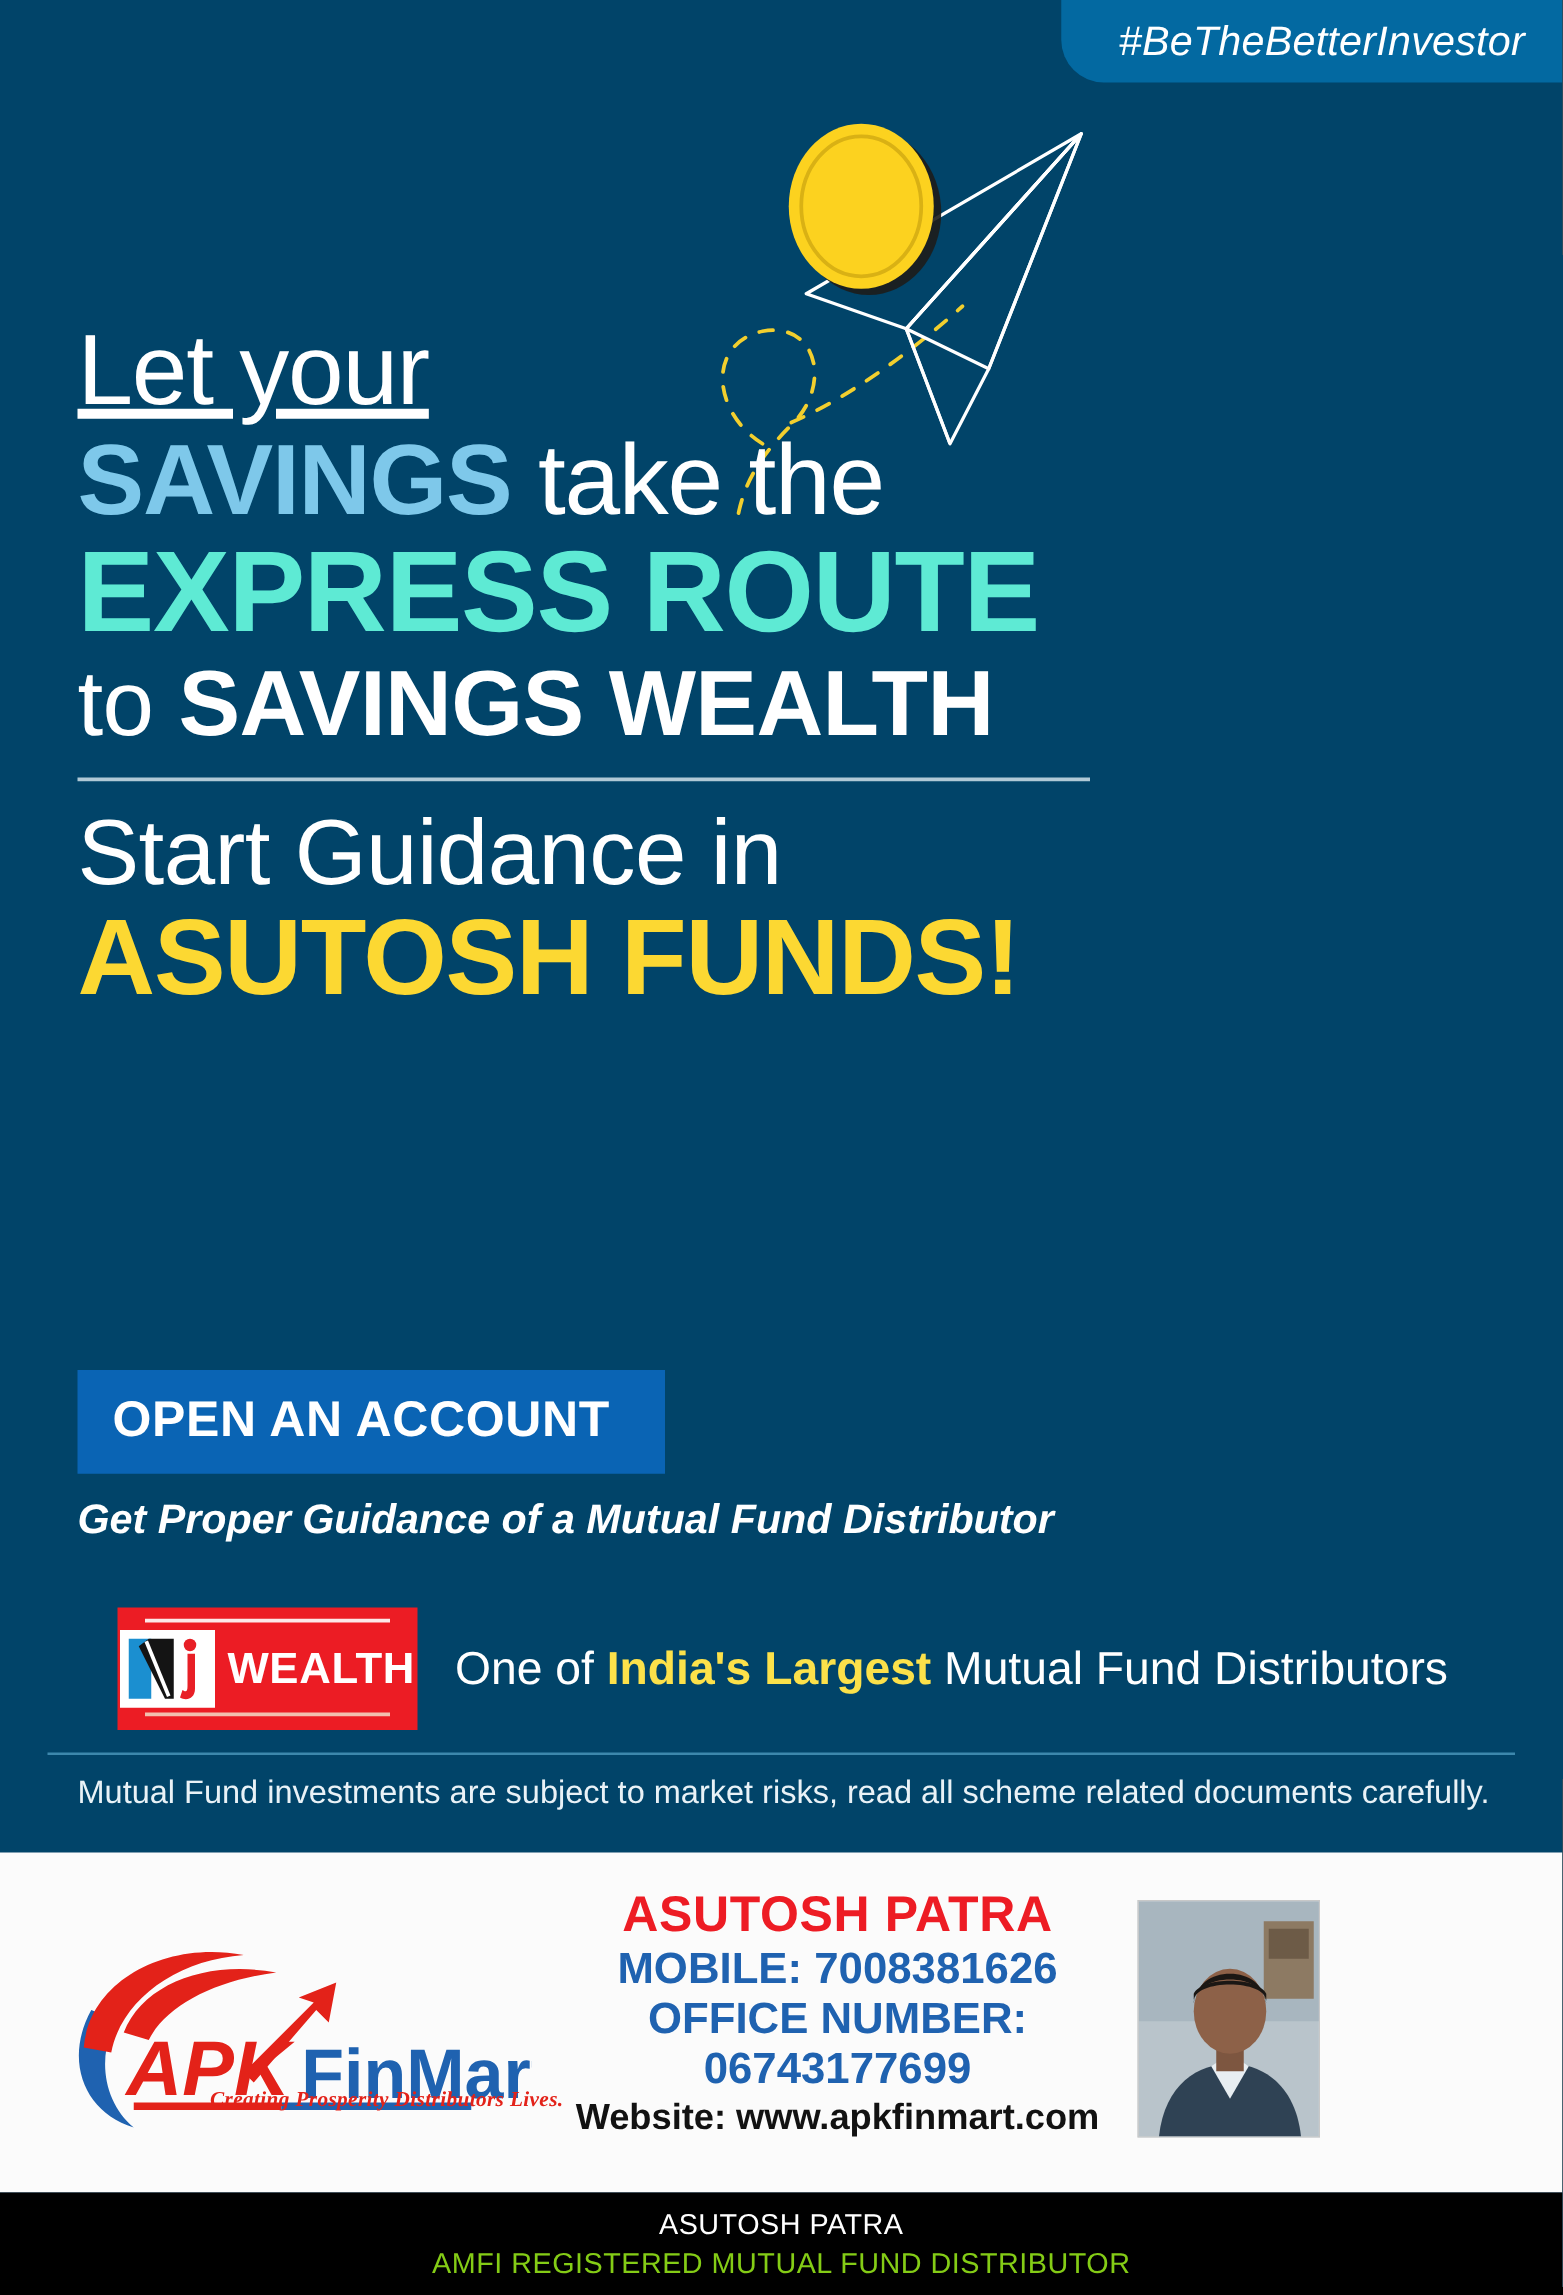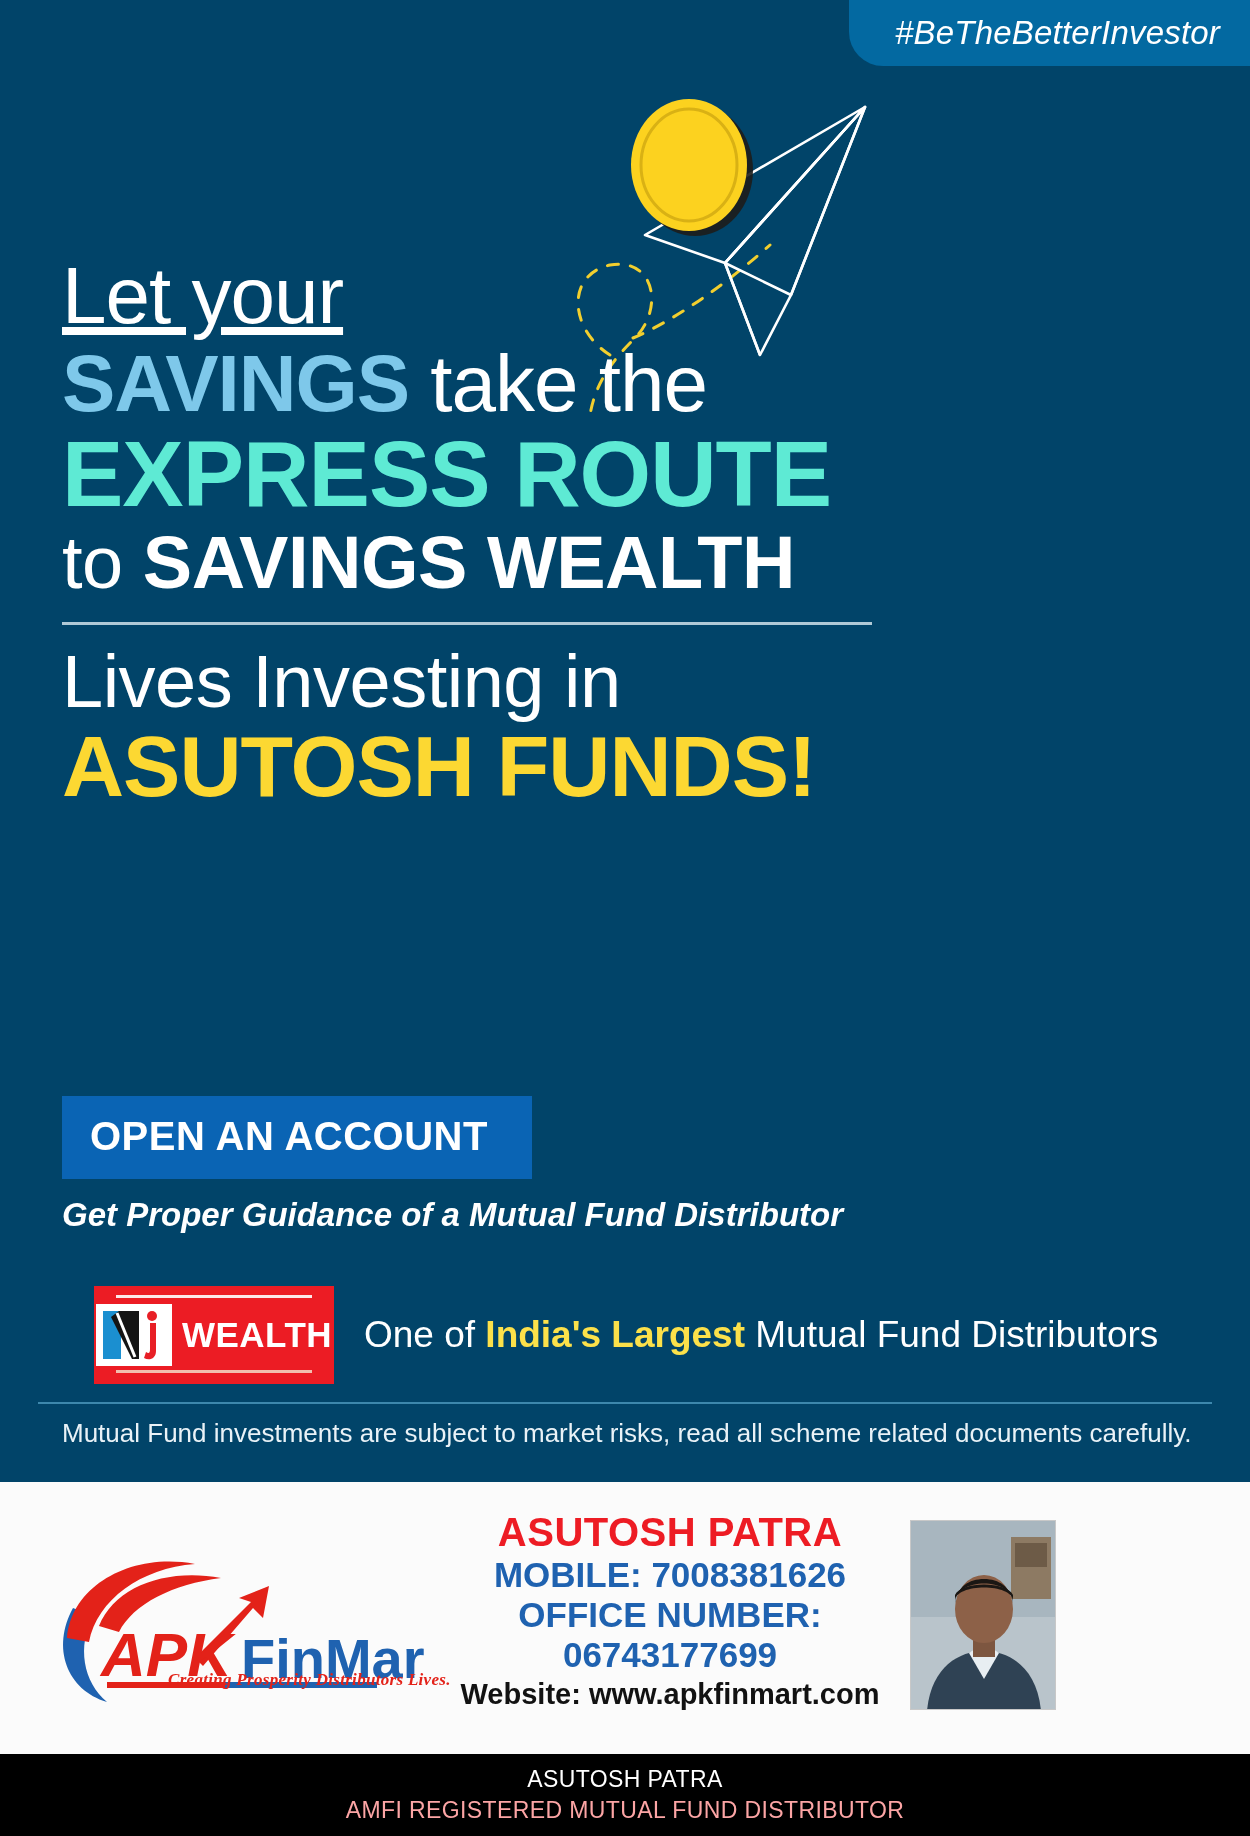--- a/index.html
+++ b/index.html
@@ -126,21 +126,21 @@
     border:1px solid #c8c8c8; overflow:hidden; background:#cfd6da;
   }
 
   
   .blackbar{
     position:absolute; left:0; top:1754px; width:1250px; height:82px;
     background:#000000; display:flex; flex-direction:column;
     align-items:center; justify-content:center; gap:4px;
   }
   .bb-1{ color:#ffffff; font-size:23px; font-weight:400; letter-spacing:.4px;}
-  .bb-2{ color:#fca5a5; font-size:23px; font-weight:400; letter-spacing:.4px;}
+  .bb-2{ color:#84cc16; font-size:23px; font-weight:400; letter-spacing:.4px;}
 </style>
 </head>
 <body>
 
 <div id="poster">
 
   <div class="hero">
 
     <div class="hashtag-banner">
       <span class="hashtag-text">#BeTheBetterInvestor</span>
@@ -164,21 +164,21 @@
         <ellipse cx="134" cy="70" rx="48" ry="56" fill="none" stroke="#d9b114" stroke-width="3"></ellipse>
       </svg>
     </div>
 
     <div class="headline">
       <div class="hl-line hl-1">Let your</div>
       <div class="hl-line hl-2"><span class="savings">SAVINGS</span><span> take the</span></div>
       <div class="hl-line hl-3">EXPRESS ROUTE</div>
       <div class="hl-line hl-4"><span>to </span><b>SAVINGS WEALTH</b></div>
       <div class="hl-divider"></div>
-      <div class="hl-line hl-5">Lives Investing in</div>
+      <div class="hl-line hl-5">Start Guidance in</div>
       <div class="hl-line hl-6">ASUTOSH FUNDS!</div>
     </div>
 
     <div class="cta-btn">
       <span>OPEN AN ACCOUNT</span>
     </div>
 
     <div class="guidance">Get Proper Guidance of a Mutual Fund Distributor</div>
 
     <div class="nj-row">

